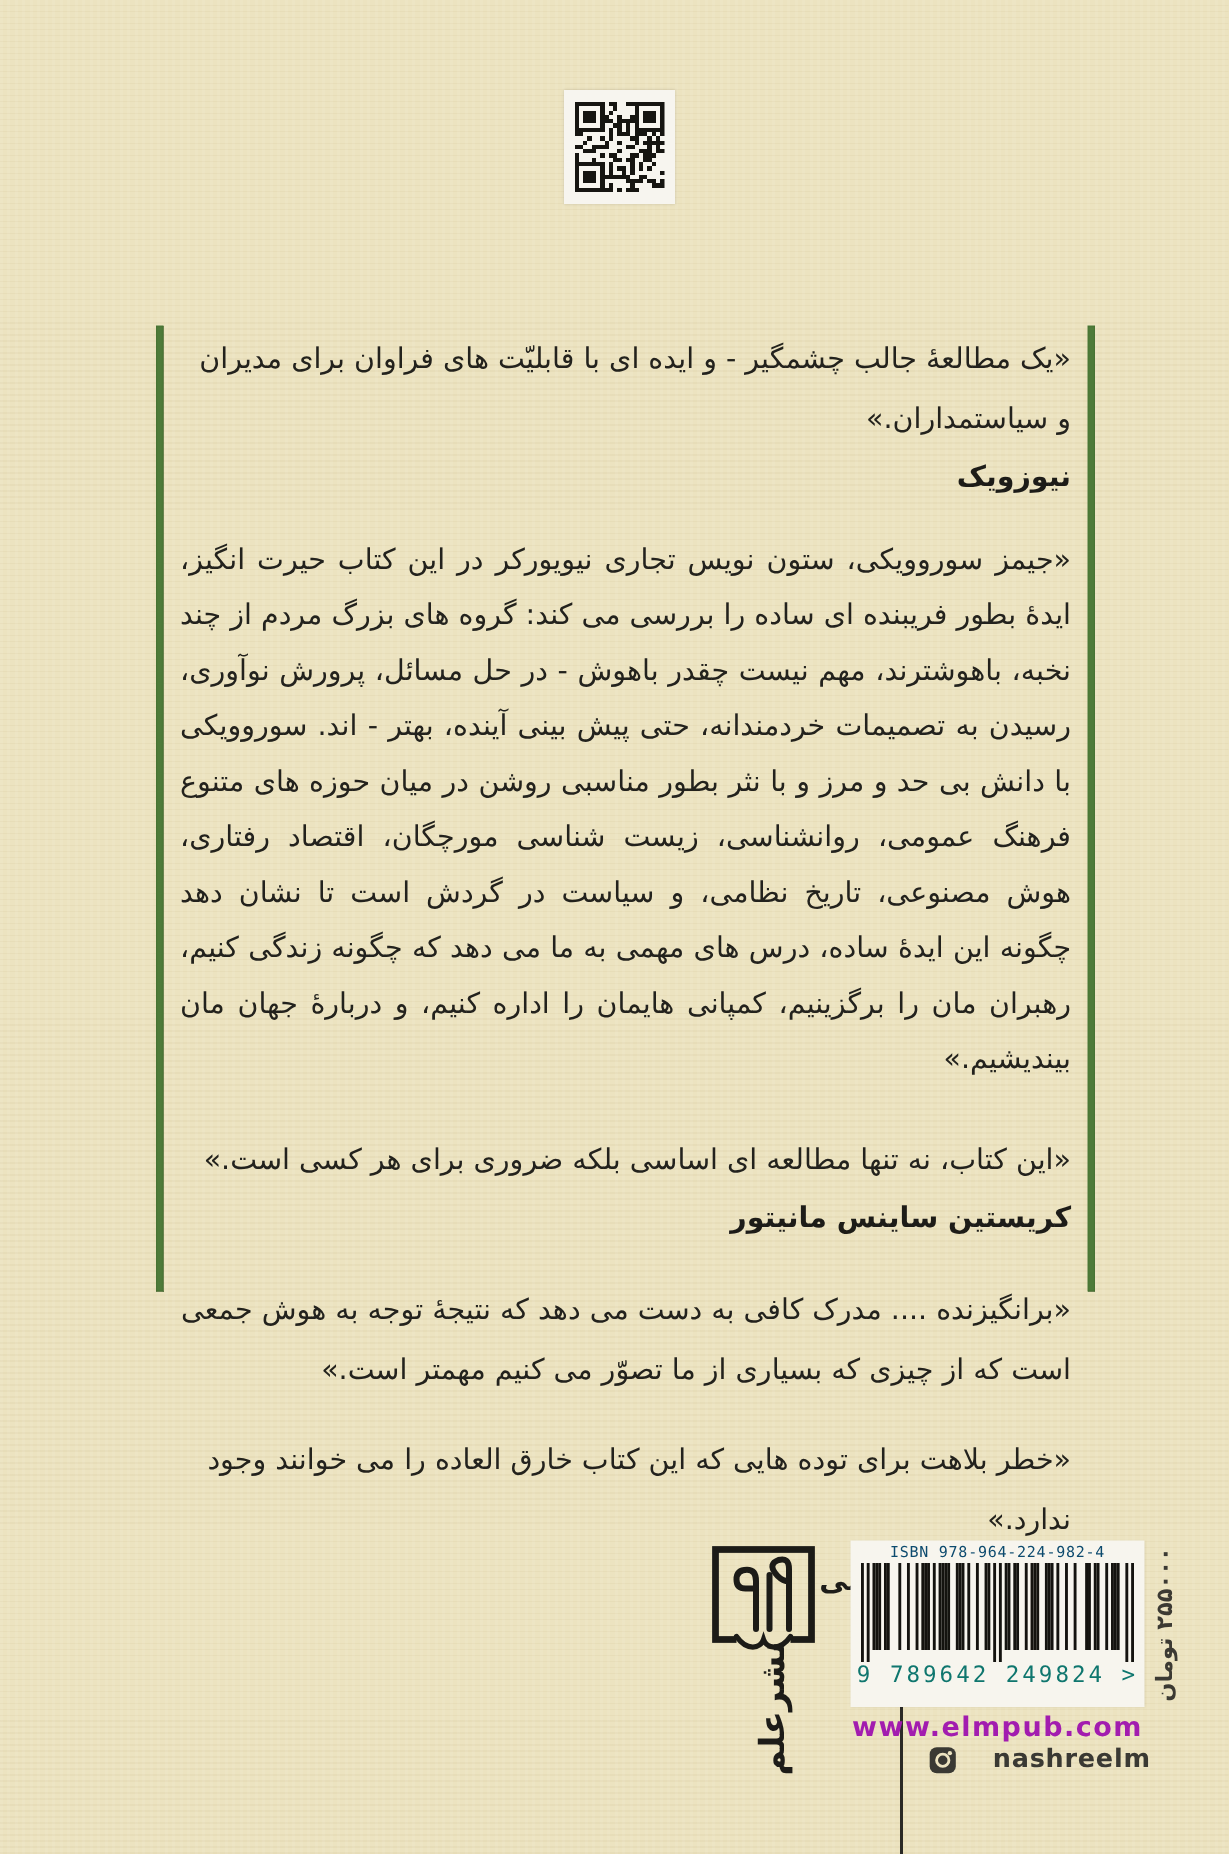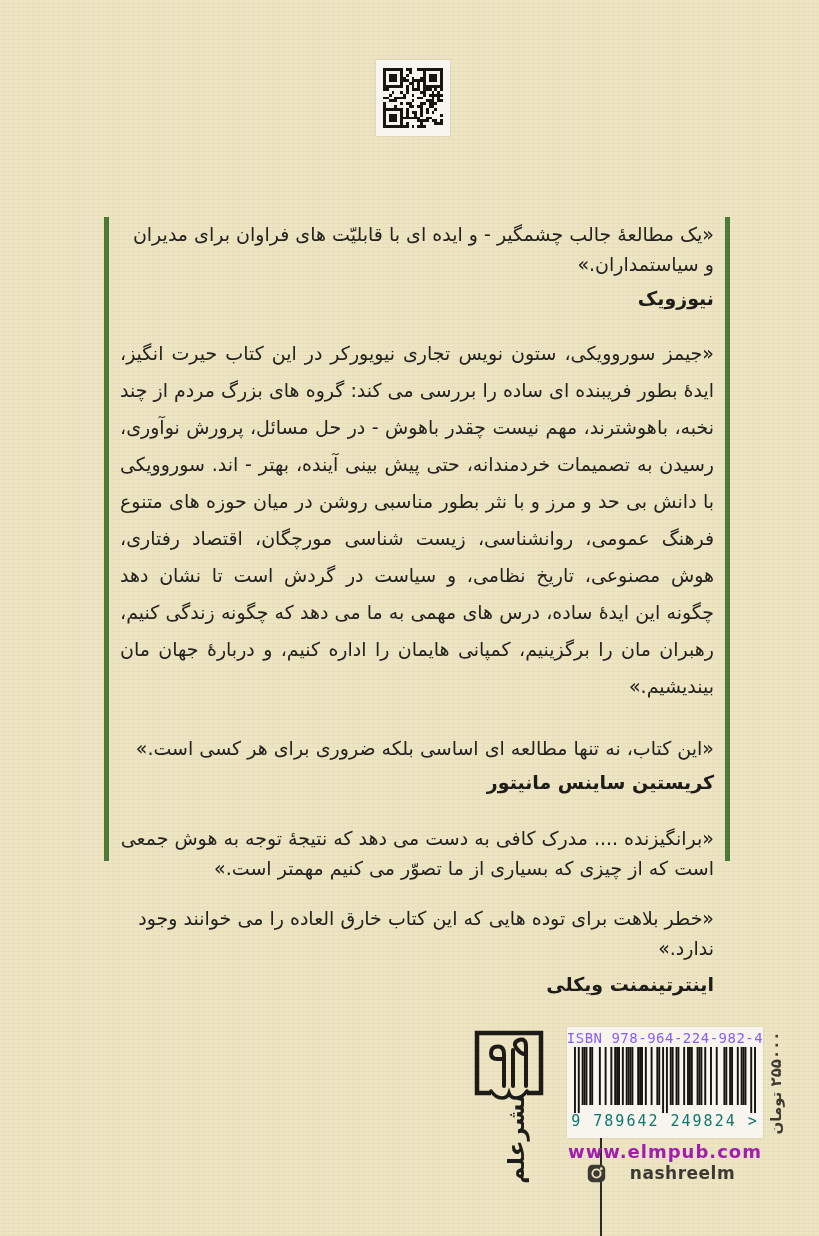--- a/index.html
+++ b/index.html
@@ -12,47 +12,47 @@
       #ece3c0;
   }
   
   .qr-box{position:absolute;left:376px;top:60px;width:74px;height:76px;background:#f7f5ef;
           display:flex;align-items:center;justify-content:center;box-shadow:0 0 2px rgba(0,0,0,.15);}
   
   .reviews{position:absolute;left:104px;top:217px;width:626px;}
   .vbar{position:absolute;top:0;width:5px;height:644px;background:#4e7b3a;box-shadow:inset 0 0 1px #33551f;}
   .vbar.l{left:0}.vbar.r{right:0}
   .text-col{margin:0 16px;direction:rtl;}
-  p.quote{margin:0;font-size:19px;line-height:30px;color:#23221d;text-align:right;font-weight:500;}
+  p.quote{margin:0;font-size:19px;line-height:40px;color:#23221d;text-align:right;font-weight:500;}
   p.para{text-align:justify;line-height:37px;}
   p.source{margin:0;font-size:19px;line-height:30px;color:#1d1c18;font-weight:bold;text-align:right;}
   .mt2{margin-top:2px!important}.mt4{margin-top:4px!important}.mt6{margin-top:6px!important}
   .mt20{margin-top:20px!important}.mt22{margin-top:22px!important}.mt26{margin-top:26px!important}
   .mt28{margin-top:28px!important}
   
   .logo-box{position:absolute;left:474px;top:1030px;width:72px;height:74px;}
   .publisher-vert{position:absolute;left:486px;top:1100px;width:60px;height:78px;
                   display:flex;align-items:center;justify-content:center;}
   .publisher-vert span{transform:rotate(-90deg);white-space:nowrap;font-size:23px;font-weight:bold;
                   color:#1d1c18;direction:rtl;}
   .divider{position:absolute;left:600px;top:1030px;width:2px;height:206px;background:#2b2a26;}
   .barcode-box{position:absolute;left:567px;top:1027px;width:196px;height:111px;background:#f7f5ee;
                display:flex;flex-direction:column;align-items:center;box-shadow:0 0 2px rgba(0,0,0,.12);}
-  .isbn-label{font-family:"DejaVu Sans Mono","Liberation Mono",monospace;font-size:14px;
-              letter-spacing:.5px;color:#8b5cf6;margin-top:3px;white-space:nowrap;text-align:right;}
+  .isbn-label{font-family:"DejaVu Sans Mono","Liberation Mono",monospace;font-size:10px;
+              letter-spacing:.5px;color:#0c4a6e;margin-top:3px;white-space:nowrap;text-align:right;}
   .bars{width:182px;height:66px;margin-top:1px;}
   .barcode-digits{font-family:"DejaVu Sans Mono","Liberation Mono",monospace;font-size:15px;
               letter-spacing:2px;color:#0f766e;margin-top:-1px;white-space:nowrap;}
   .price-vert{position:absolute;left:758px;top:1025px;width:36px;height:116px;
               display:flex;align-items:center;justify-content:center;}
   .price-vert span{transform:rotate(-90deg);white-space:nowrap;font-size:15px;font-weight:bold;
               color:#3c3a33;direction:rtl;}
   .website{position:absolute;left:560px;top:1141px;width:210px;text-align:center;
            font-size:18px;font-weight:bold;letter-spacing:1px;color:#a21caf;}
-  .insta-row{position:absolute;left:556px;top:1163px;width:210px;display:flex;align-items:center;
+  .insta-row{position:absolute;left:588px;top:1163px;width:210px;display:flex;align-items:center;
            justify-content:center;gap:24px;}
   .insta-row .handle{font-size:17px;font-weight:bold;color:#3a3933;letter-spacing:.5px;}
 </style>
 </head>
 <body>
 
 <div class="qr-box">
   <svg id="qrsvg" width="60" height="60" viewBox="0 0 21 21" shape-rendering="crispEdges">
       <rect x="0" y="0" width="1" height="1" fill="#161511"></rect>
       <rect x="1" y="0" width="1" height="1" fill="#161511"></rect>

